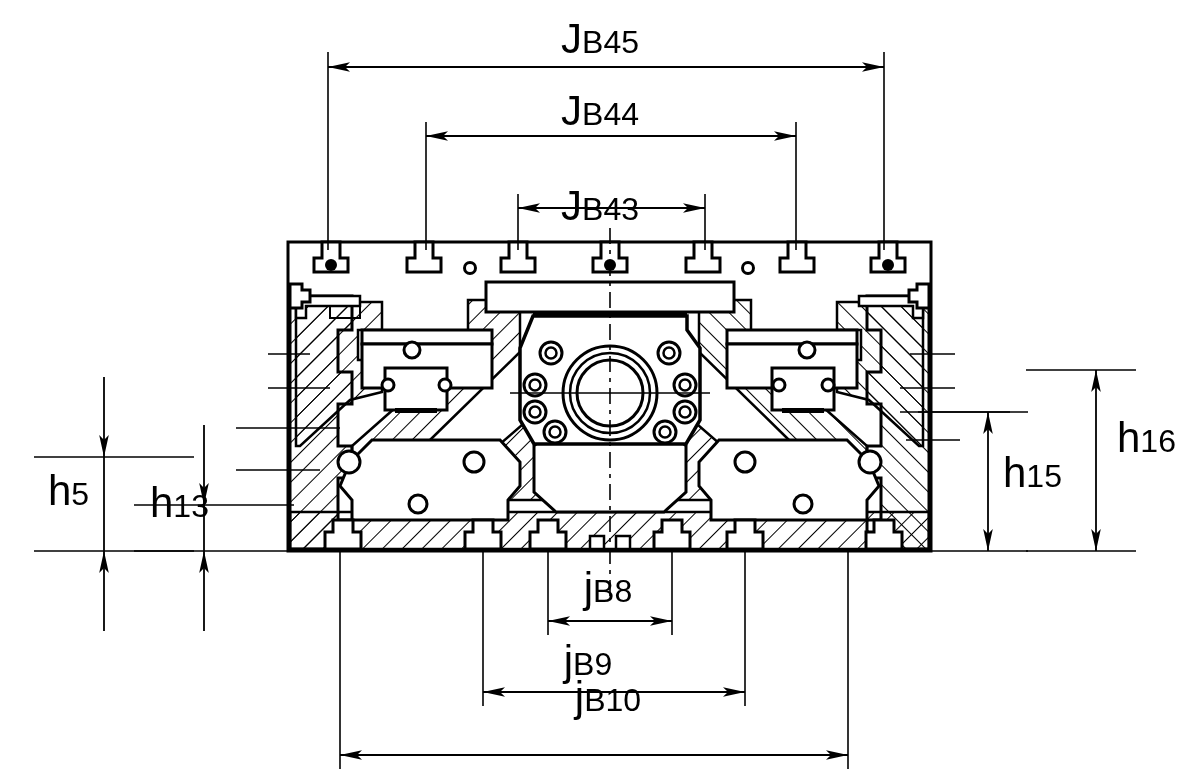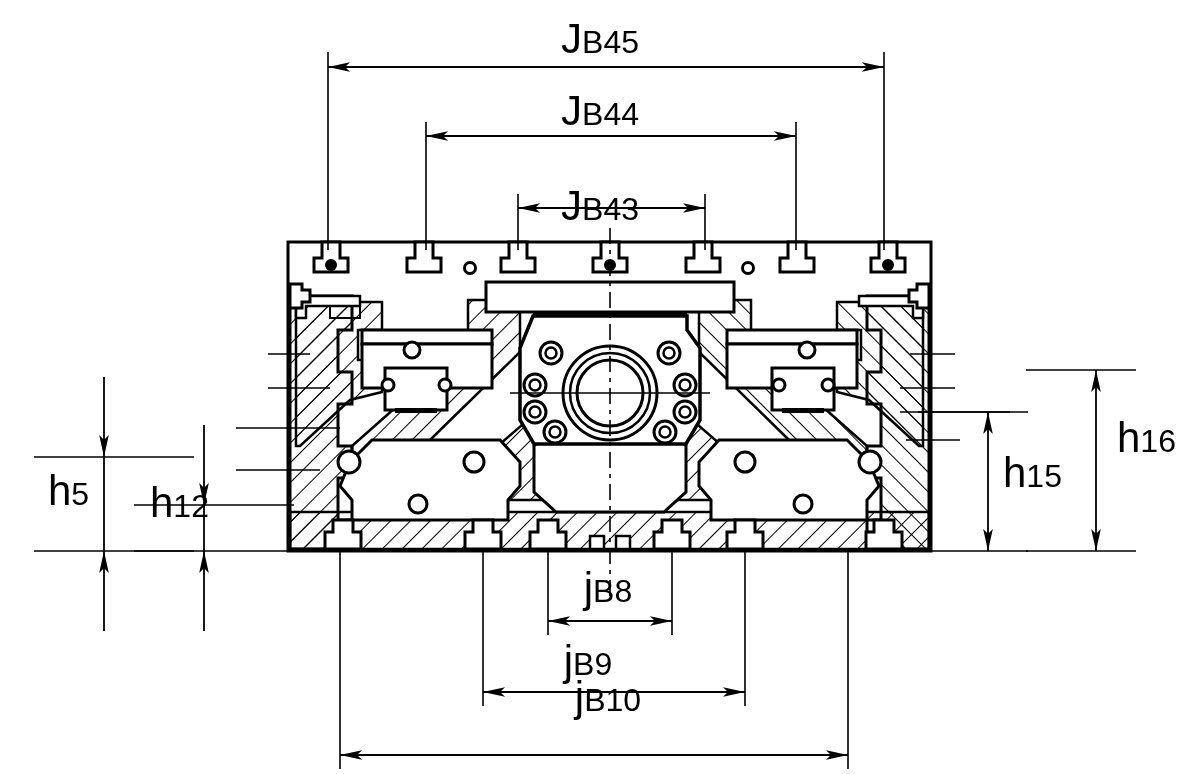--- a/index.html
+++ b/index.html
@@ -234,18 +234,18 @@
 </svg>
 
 <div id="labels">
       <div class="dimlabel" style="left: 600px; top: 18px; transform: translateX(-50%);"><span class="base">J</span><span class="sub">B45</span></div>
       <div class="dimlabel" style="left: 600px; top: 90px; transform: translateX(-50%);"><span class="base">J</span><span class="sub">B44</span></div>
       <div class="dimlabel" style="left: 600px; top: 161px; transform: translateX(-50%); margin-top: 24px;"><span class="base">J</span><span class="sub">B43</span></div>
       <div class="dimlabel" style="left: 608px; top: 567px; transform: translateX(-50%);"><span class="base">j</span><span class="sub">B8</span></div>
       <div class="dimlabel" style="left: 588px; top: 640px; transform: translateX(-50%);"><span class="base">j</span><span class="sub">B9</span></div>
       <div class="dimlabel" style="left: 608px; top: 676px; transform: translateX(-50%);"><span class="base">j</span><span class="sub">B10</span></div>
       <div class="dimlabel" style="left: 48px; top: 470px;"><span class="base">h</span><span class="sub">5</span></div>
-      <div class="dimlabel" style="left: 150px; top: 482px;"><span class="base">h</span><span class="sub">12</span></div>
+      <div class="dimlabel" style="left: 150px; top: 482px;"><span class="base">h</span><span class="sub">13</span></div>
       <div class="dimlabel" style="left: 1003px; top: 452px;"><span class="base">h</span><span class="sub">15</span></div>
       <div class="dimlabel" style="left: 1110px; top: 417px; margin-left: 7px;"><span class="base">h</span><span class="sub">16</span></div>
     </div>
 
 </div>
 
 </body></html>

